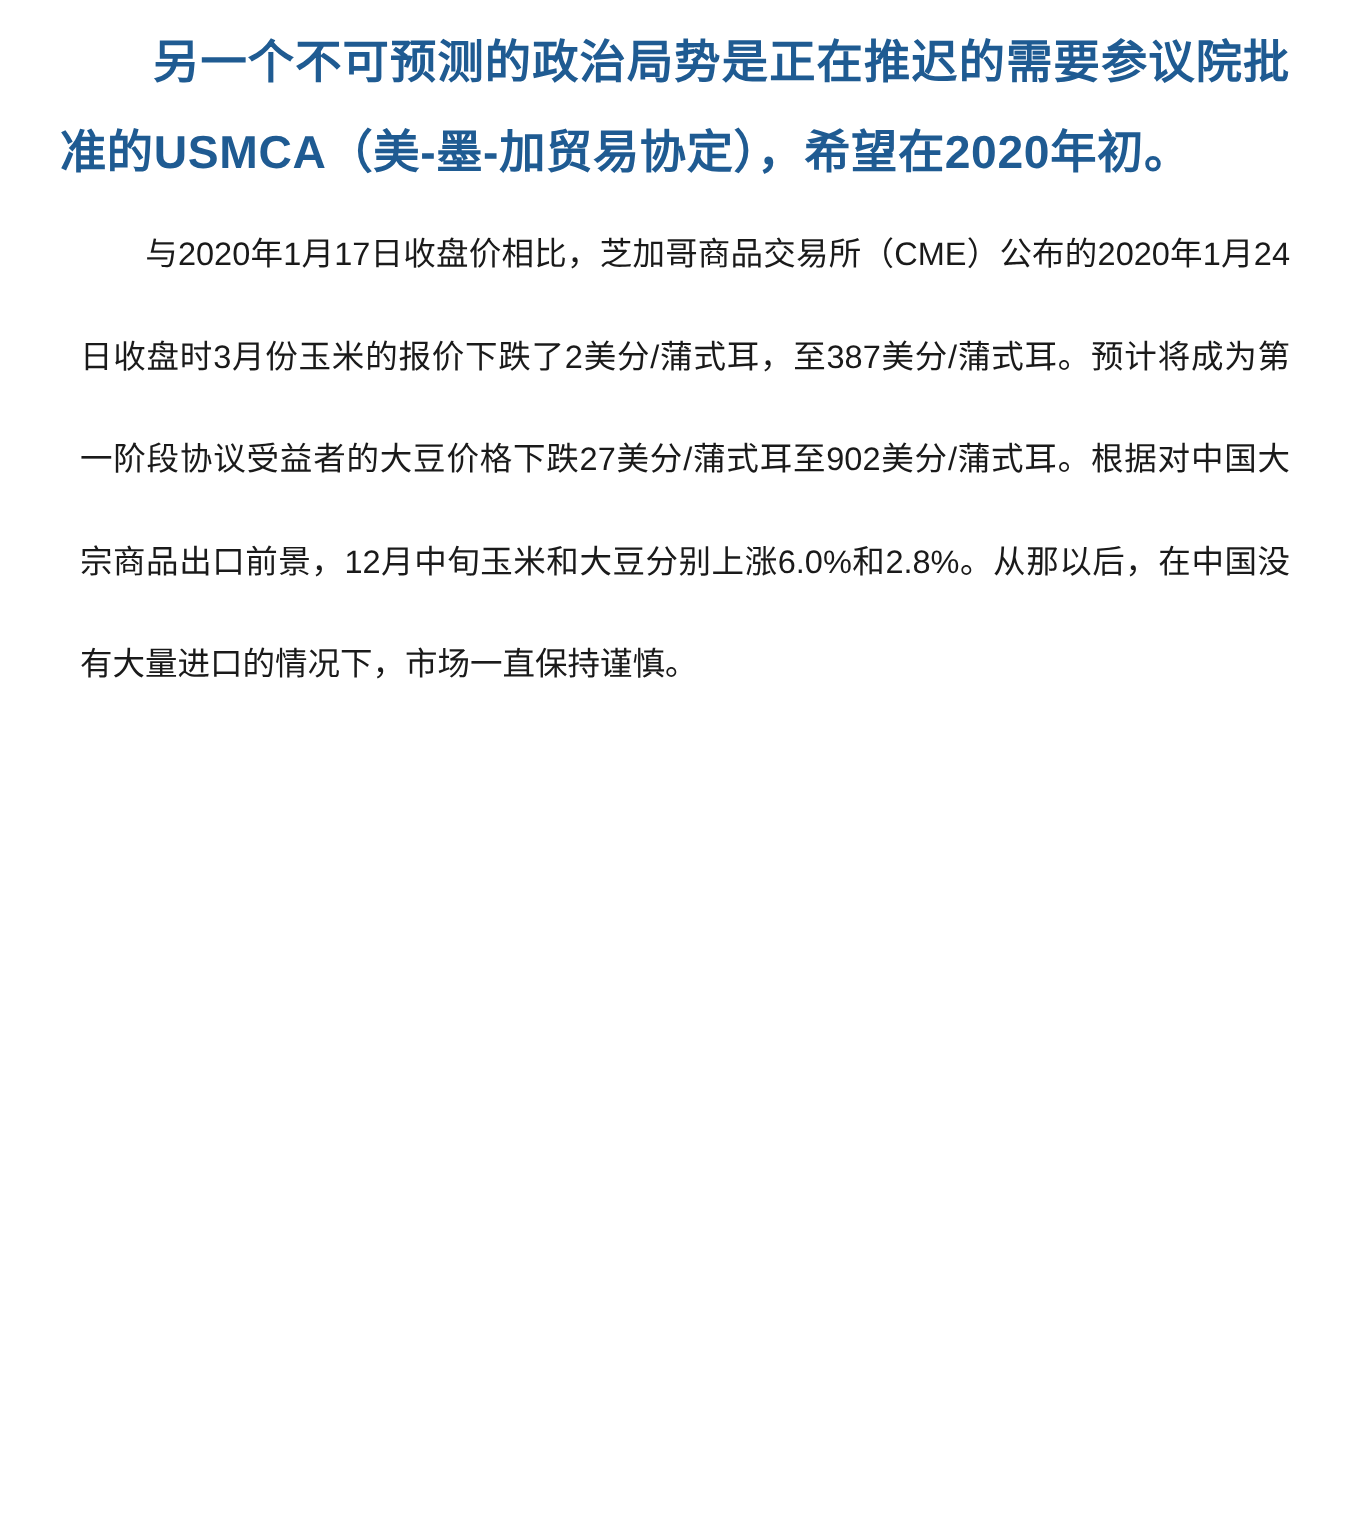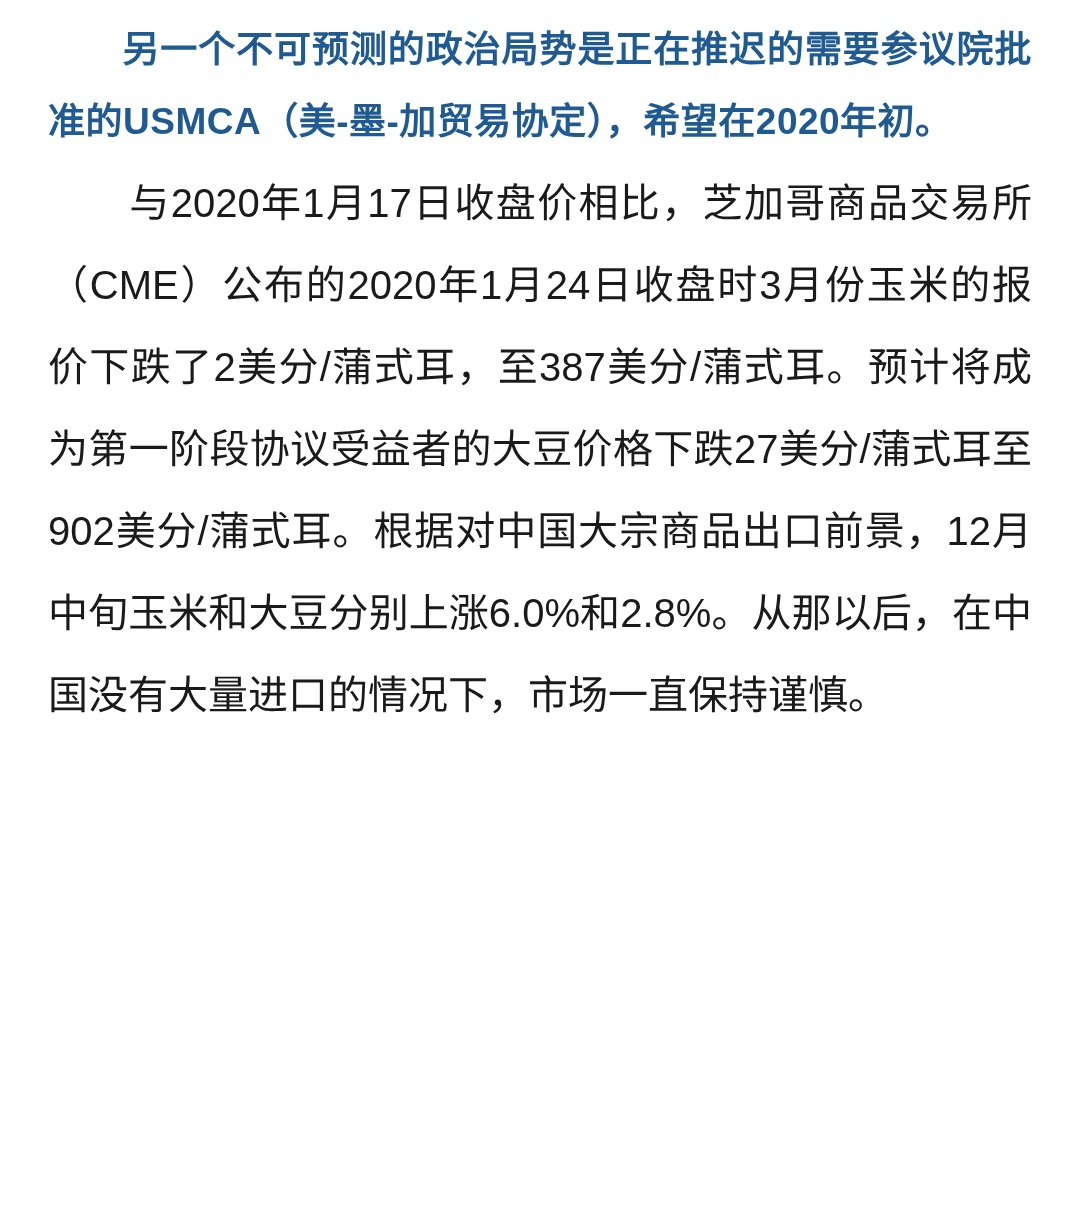--- a/index.html
+++ b/index.html
@@ -30,23 +30,24 @@
   .para.highlight {
     color: #1f5b92;
     font-weight: bold;
     font-size: 37px;
     line-height: 72px;
     letter-spacing: 0.5px;
   }
   .para.body {
     color: #1a1a1a;
     font-weight: normal;
-    font-size: 40px;
+    font-size: 26px;
     line-height: 82px;
     letter-spacing: 0px;
+    margin-left: 16px;
   }
   .para .indent {
     display: inline-block;
     width: 2em;
   }
 </style>
 </head>
 <body>
 
 <div class="page">

